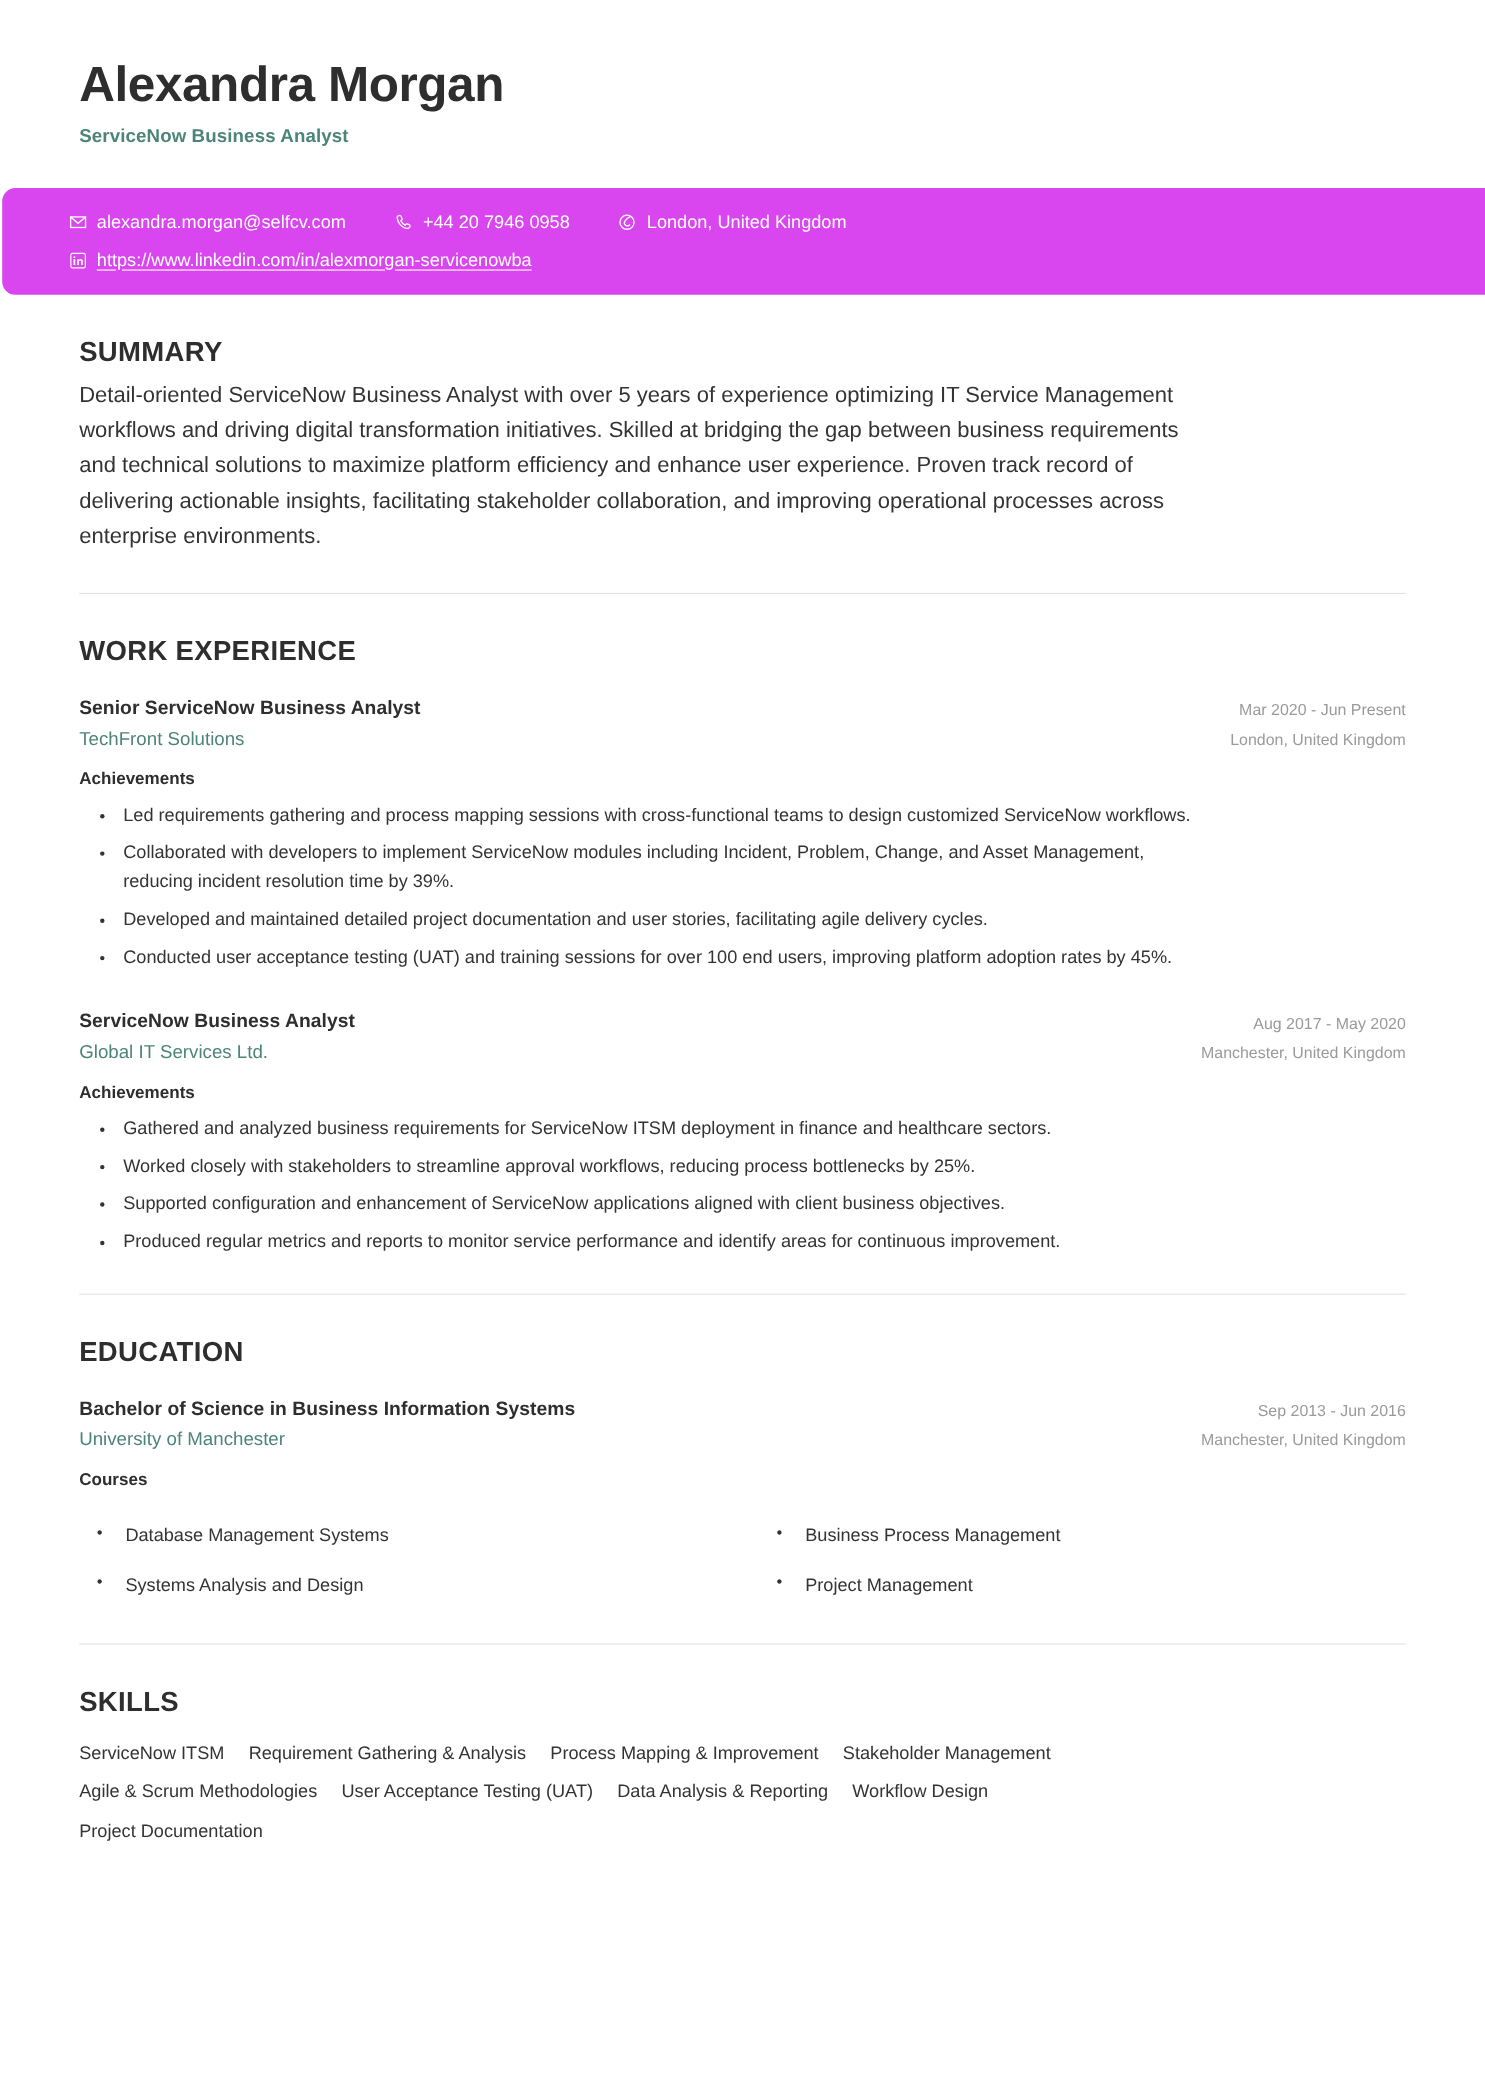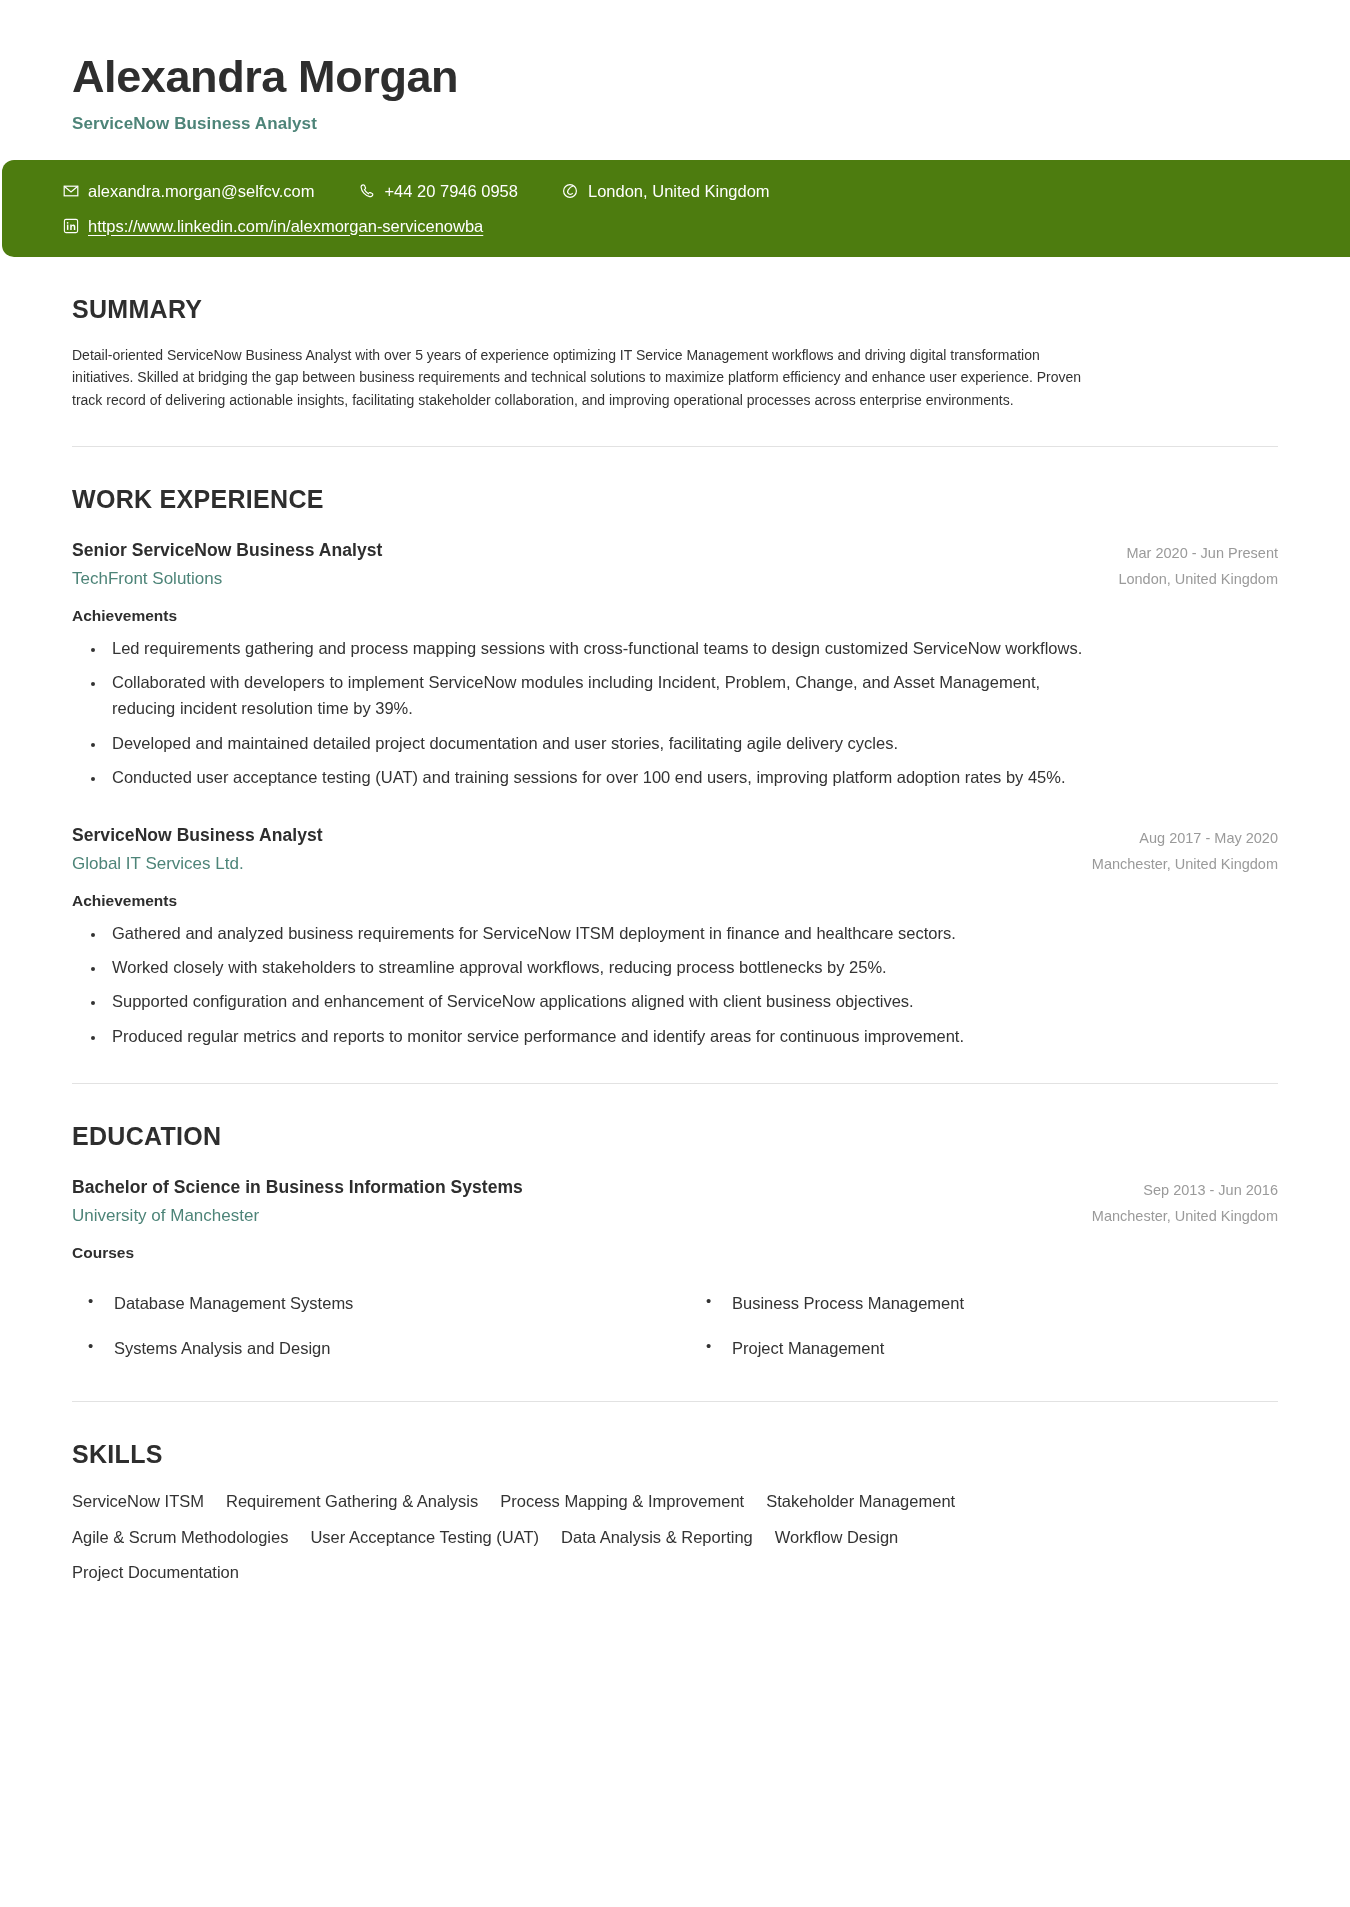--- a/index.html
+++ b/index.html
@@ -29,23 +29,23 @@
   .headline {
     margin-top: 12px;
     font-size: 17px;
     font-weight: 700;
     color: #4d8478;
     letter-spacing: 0.1px;
   }
 
   
   .contact-bar {
-    margin-top: 26px;
+    margin-top: 37px;
     margin-left: 2px;
-    background: #4d7c0f;
+    background: #d946ef;
     border-radius: 12px 0 0 12px;
     padding: 22px 0 22px 60px;
     color: #ffffff;
   }
   .contact-row {
     display: flex;
     align-items: center;
     flex-wrap: wrap;
   }
   .contact-row + .contact-row { margin-top: 16px; }
@@ -83,22 +83,22 @@
     color: #2e2e2e;
     text-transform: uppercase;
   }
   .divider {
     height: 1px;
     background: #e2e2e2;
     margin-top: 34px;
   }
 
   .para {
-    margin-top: 20px;
-    font-size: 14px;
+    margin-top: 8px;
+    font-size: 20px;
     line-height: 1.62;
     color: #333333;
     max-width: 1010px;
   }
 
   
   .entry { margin-top: 26px; }
   .entry-head {
     display: flex;
     justify-content: space-between;

